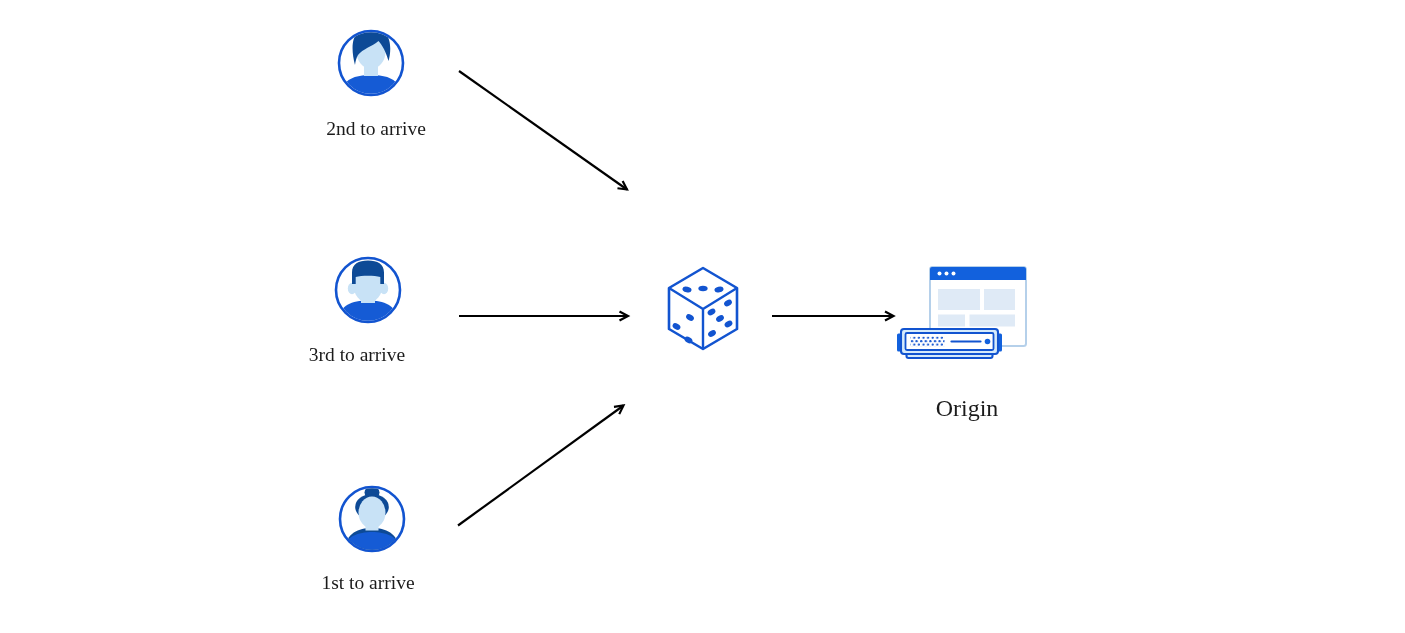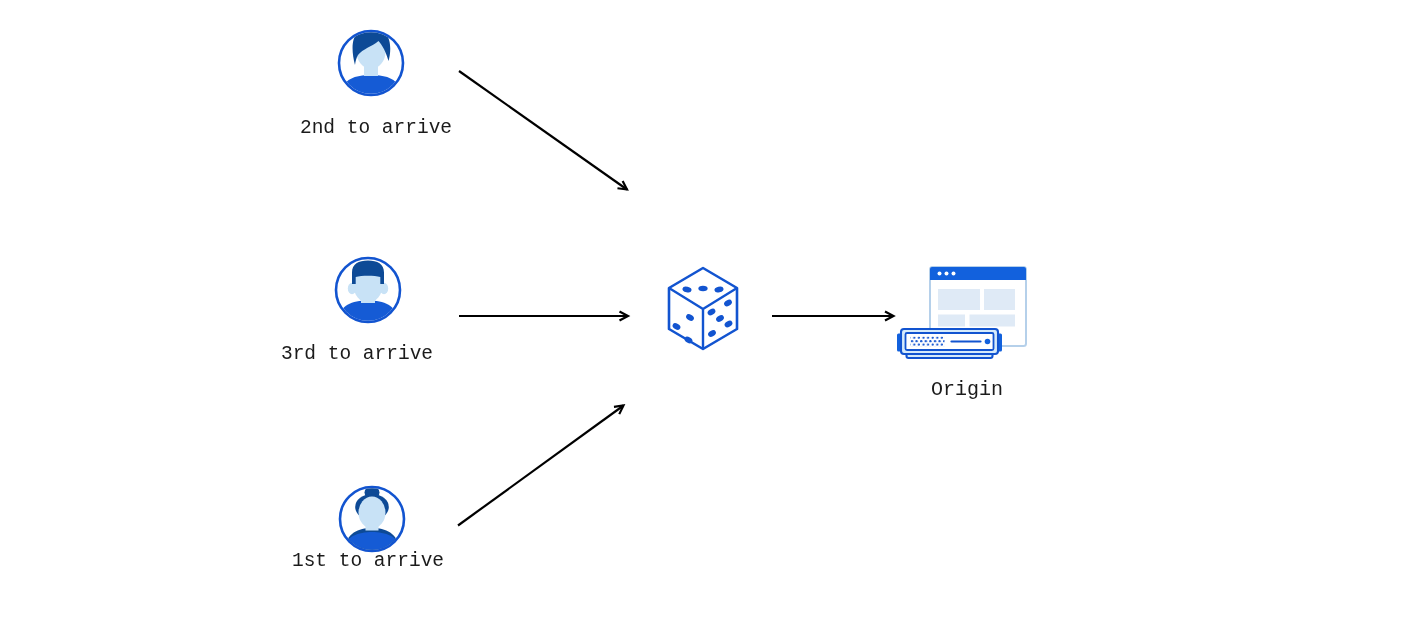--- a/index.html
+++ b/index.html
@@ -4,28 +4,28 @@
 <style>
   :root{
     --background:#ffffff; --primary:#1254d0; --navy:#0d4a96; --skin:#c8e2f6;
     --shirt:#155bd5; --accent:#1261dd; --panel:#dfeaf6; --casing:#d6ebfb;
     --window-border:#b5d0ea; --arrow:#000000; --text:#1b1b1b;
   }
   *{margin:0;padding:0;box-sizing:border-box;}
   html,body{background:var(--background);}
   .stage{
     position:relative;width:1227px;height:633px;background:var(--background);
-    overflow:hidden;font-family:Liberation Mono, monospace;
+    overflow:hidden;font-family:Liberation Serif, serif;
   }
   .stage svg{position:absolute;left:0;top:0;}
   .node-label{
     position:absolute;transform:translateX(-50%);white-space:nowrap;
     font-size:19.5px;line-height:1.2;color:var(--text);
   }
-  .origin-label{font-size:20px;}
+  .origin-label{font-size:24px;margin-top:16px;}
   
   .ring{fill:#fff;stroke:var(--primary);stroke-width:2.6;}
   .f-skin{fill:var(--skin);}
   .f-navy{fill:var(--navy);}
   .f-shirt{fill:var(--shirt);}
   .f-pri{fill:var(--primary);}
   .f-accent{fill:var(--accent);}
   .f-panel{fill:var(--panel);}
   .f-casing{fill:var(--casing);stroke:var(--primary);stroke-width:2.1;}
   .f-white{fill:#ffffff;}
@@ -144,15 +144,15 @@
         <rect x="905.5" y="333" width="88" height="17" rx="1.5" class="srv-panel"></rect>
         <rect x="910.5" y="336.5" width="34" height="10" fill="url(#vent)"></rect>
         <line x1="951.5" y1="341.5" x2="980.5" y2="341.5" class="srv-line"></line>
         <circle cx="987.5" cy="341.5" r="2.8" class="f-accent"></circle>
       </g>
     </g>
   </svg>
 
   <div class="node-label" style="left:376px;top:117px;">2nd to arrive</div>
   <div class="node-label" style="left:357px;top:343px;">3rd to arrive</div>
-  <div class="node-label" style="left:368px;top:550px;">1st to arrive</div>
+  <div class="node-label" style="left:368px;top:571px;">1st to arrive</div>
   <div class="node-label origin-label" style="left:967px;top:378px;">Origin</div>
 </div>
 
 </body></html>

